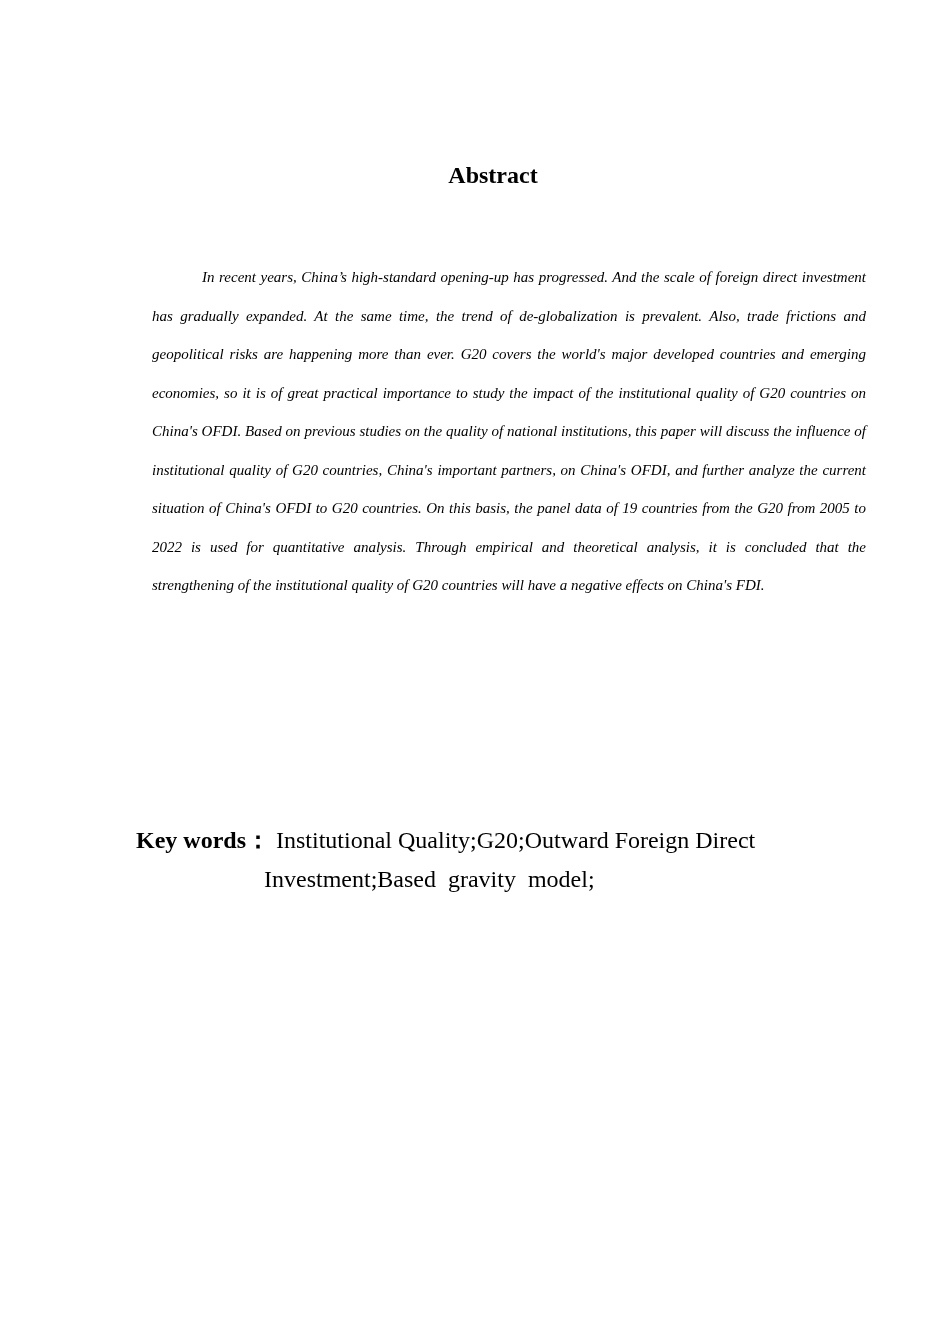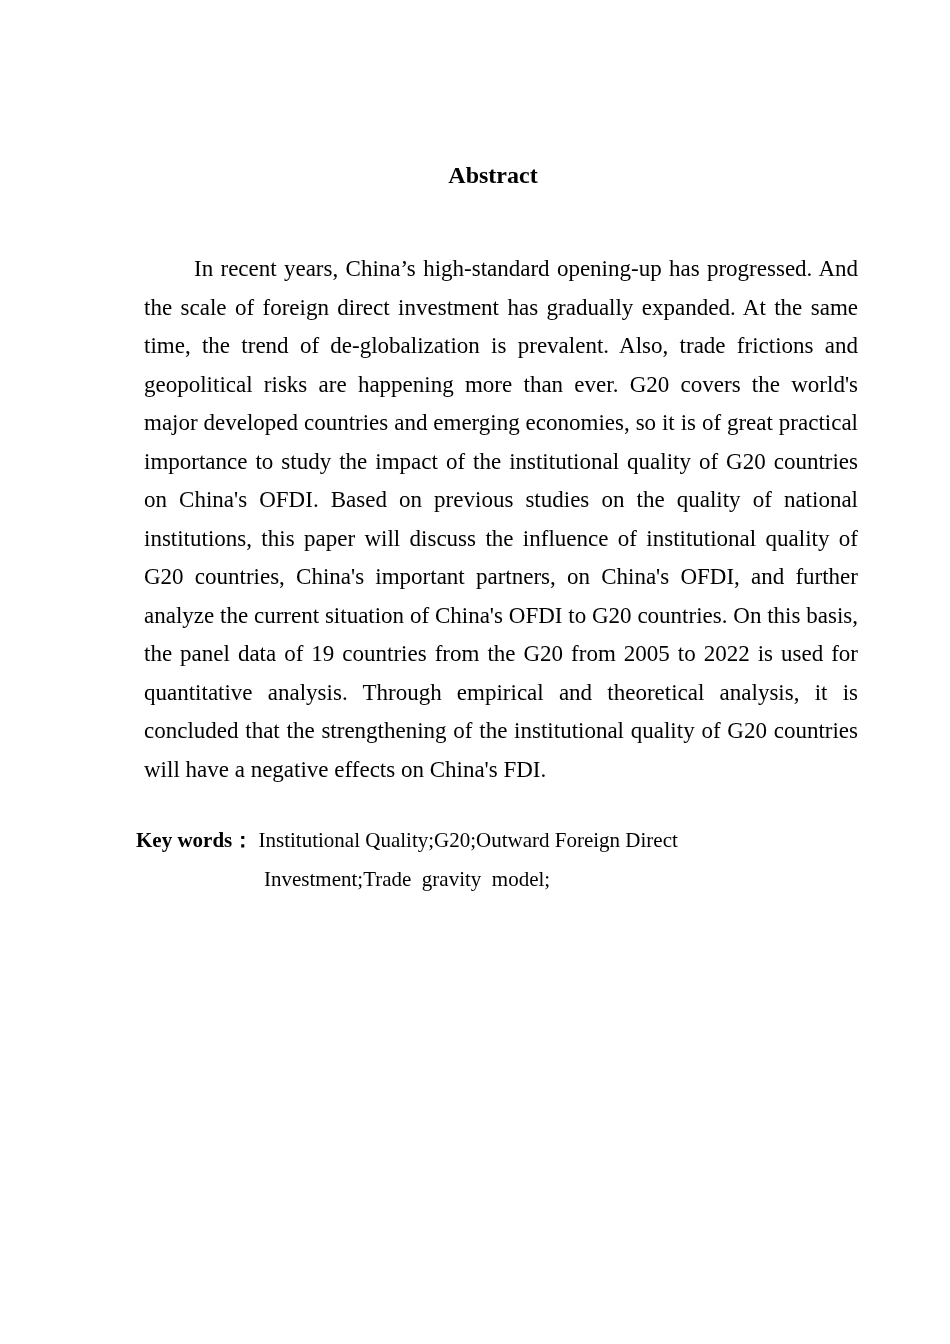--- a/index.html
+++ b/index.html
@@ -29,32 +29,33 @@
     text-align: center;
     font-weight: bold;
     font-size: 24px;
     line-height: 30px;
   }
   .body-text {
     position: absolute;
     left: 136px;
     width: 714px;
     top: 242px;
-    font-size: 23px;
+    font-size: 15px;
     line-height: 38.5px;
     text-align: justify;
     text-indent: 50px;
-    margin: 8px;
+    margin: 16px;
+    font-style: italic;
   }
   .keywords {
     position: absolute;
     left: 136px;
     top: 821px;
     width: 714px;
-    font-size: 21px;
+    font-size: 24px;
     line-height: 38.5px;
   }
   .kw-label {
     font-weight: bold;
   }
   .kw-line1 {
     display: block;
     white-space: nowrap;
   }
   .kw-line2 {
@@ -66,15 +67,15 @@
 </head>
 <body>
 
 <div class="page">
   <div class="title">Abstract</div>
 
   <p class="body-text">In recent years, China’s high-standard opening-up has progressed. And the scale of foreign direct investment has gradually expanded. At the same time, the trend of de-globalization is prevalent. Also, trade frictions and geopolitical risks are happening more than ever. G20 covers the world's major developed countries and emerging economies, so it is of great practical importance to study the impact of the institutional quality of G20 countries on China's OFDI. Based on previous studies on the quality of national institutions, this paper will discuss the influence of institutional quality of G20 countries, China's important partners, on China's OFDI, and further analyze the current situation of China's OFDI to G20 countries. On this basis, the panel data of 19 countries from the G20 from 2005 to 2022 is used for quantitative analysis. Through empirical and theoretical analysis, it is concluded that the strengthening of the institutional quality of G20 countries will have a negative effects on China's FDI.</p>
 
   <div class="keywords">
     <span class="kw-line1"><span class="kw-label">Key words：</span><span> Institutional Quality;G20;Outward Foreign Direct</span></span>
-    <span class="kw-line2">Investment;Trade  gravity  model;</span>
+    <span class="kw-line2">Investment;Based  gravity  model;</span>
   </div>
 </div>
 
 </body></html>

